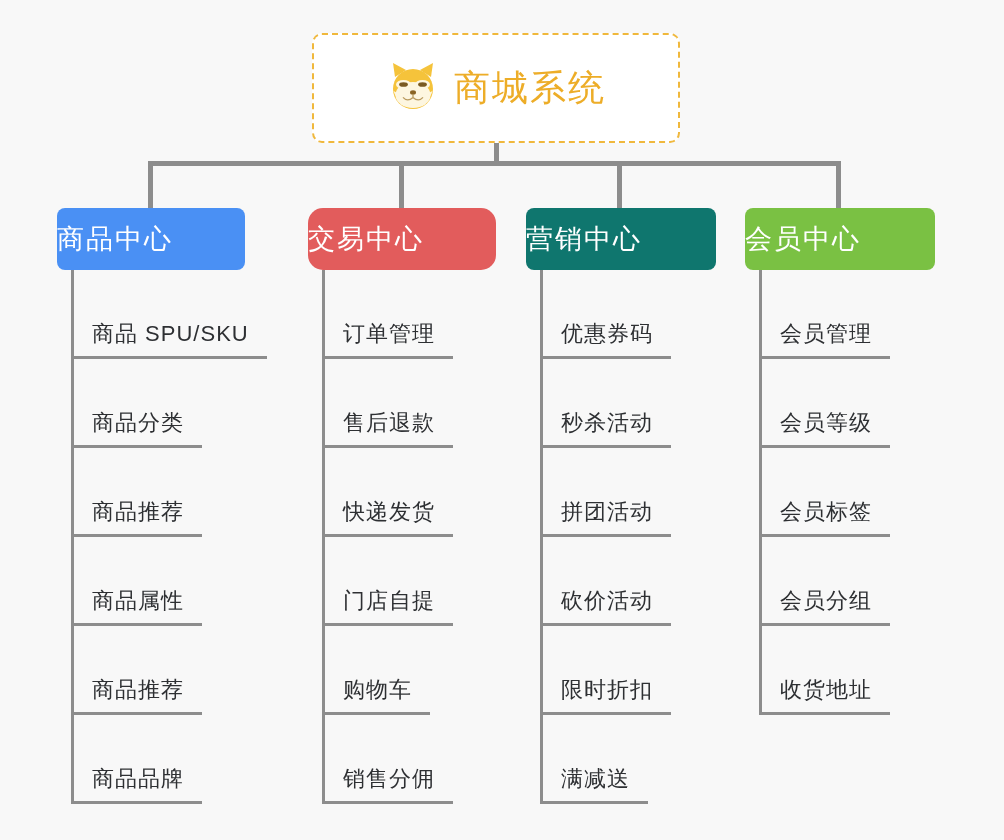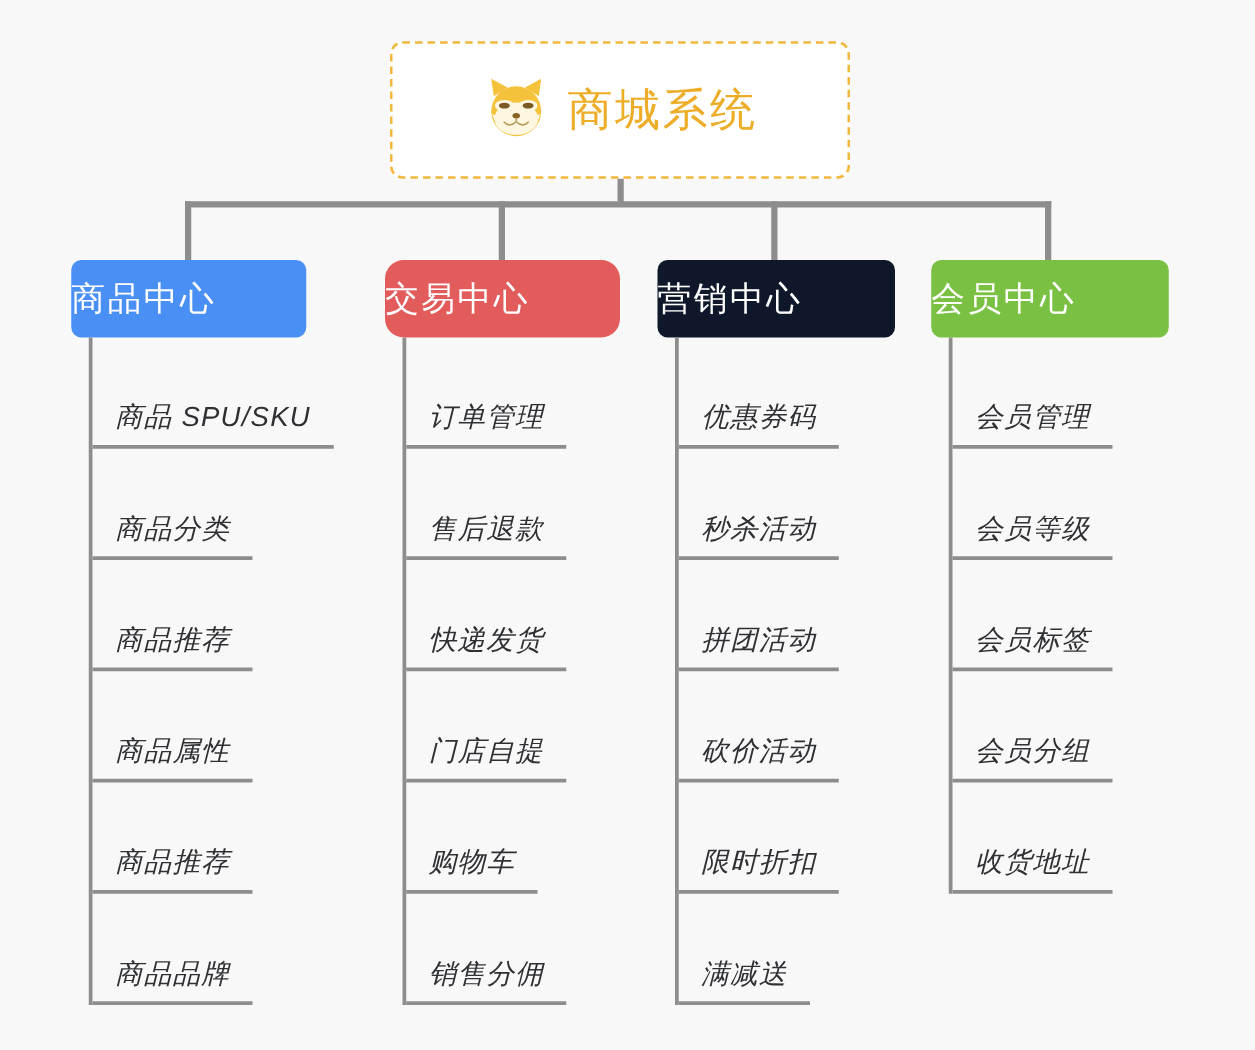--- a/index.html
+++ b/index.html
@@ -94,21 +94,21 @@
     border-radius: 8px;
     display: flex;
     align-items: center;
     color: #ffffff;
     font-size: 27px;
     letter-spacing: 2px;
     white-space: nowrap;
   }
   .cat-1 { width: 188px; background: #4a90f4; }
   .cat-2 { width: 188px; background: #e25c5c; border-radius: 15px; }
-  .cat-3 { width: 190px; background: #0f172a; }
+  .cat-3 { width: 190px; background: #0f766e; }
   .cat-4 { width: 190px; background: #7ac143; }
 
   
   .leaf-list {
     position: relative;
     margin-top: 0;
     padding-left: 16px;
     border-left: 3px solid #8d8d8d;
     margin-left: 14px;
   }
@@ -119,21 +119,20 @@
     position: relative;
   }
   .leaf-label {
     display: inline-block;
     font-size: 22px;
     color: #2e3033;
     white-space: nowrap;
     padding: 0 18px 7px 18px;
     border-bottom: 3px solid #8d8d8d;
     letter-spacing: 1px;
-    font-style: italic;
   }
   
   .leaf-label { margin-left: -16px; }
 </style>
 </head>
 <body>
 
 <div id="mindmap">
 
   <div class="root-node">

